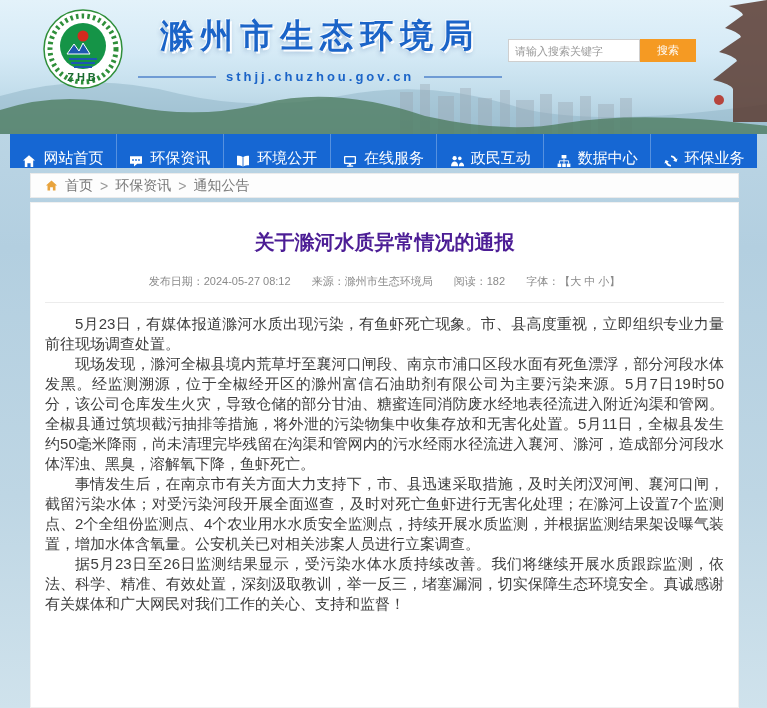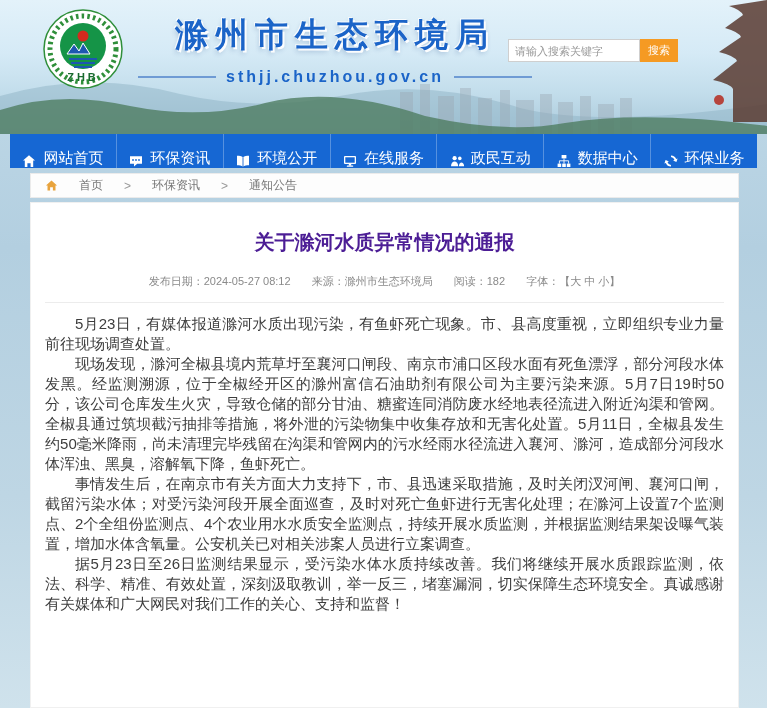--- a/index.html
+++ b/index.html
@@ -13,41 +13,41 @@
   .site-header { position:relative; height:134px;
     background:linear-gradient(180deg,#e3f2fa 0%,#d5eaf6 40%,#c2ddeb 70%,#a9c9da 100%); }
   .header-art { position:absolute; inset:0; pointer-events:none; }
   .brand { position:absolute; left:42px; top:8px; display:flex; align-items:center; gap:14px; }
   .brand-text { display:flex; flex-direction:column; align-items:center; }
   .site-title { font-size:33px; font-weight:bold; color:#1b64c8; letter-spacing:7px;
     text-shadow:2px 2px 0 rgba(255,255,255,.95), -1px -1px 0 rgba(255,255,255,.8),
                 0 3px 5px rgba(40,80,140,.3); white-space:nowrap; }
   .site-url-row { display:flex; align-items:center; gap:10px; margin-top:10px; }
   .url-line { width:78px; height:2px; background:#6f9bd4; }
-  .site-url { font-size:16px; font-weight:bold; color:#1b64c8; letter-spacing:3px; }
+  .site-url { font-size:13px; font-weight:bold; color:#1b64c8; letter-spacing:3px; }
 
   .search-box { position:absolute; left:508px; top:39px; display:flex; align-items:center; }
   .search-input { width:132px; height:23px; border:1px solid #cfcfcf; background:#fff;
     font-size:11px; color:#555; padding:6px 6px; outline:none; }
   .search-input::placeholder { color:#999; }
-  .search-btn { width:38px; height:23px; border:none; background:#f59a23; color:#fff;
+  .search-btn { width:56px; height:23px; border:none; background:#f59a23; color:#fff;
     font-size:11px; cursor:pointer; }
 
   
   .main-nav { position:relative; margin:0 10px; height:34px; background:#1667d3;
     display:flex; }
   .nav-item { flex:1; display:flex; align-items:flex-end; justify-content:center; gap:7px;
     color:#fff; font-size:15px; cursor:pointer; border-left:1px solid rgba(255,255,255,.28); }
   .nav-item:first-child { border-left:none; }
   .nav-item svg { display:block; }
 
   
   .crumb-bar { margin:5px 28px 0 30px; height:25px; background:#fdfdfd;
-    border:1px solid #ebebeb; display:flex; align-items:center; padding:0 14px; gap:21px;
-    font-size:12px; color:#777; }
+    border:1px solid #ebebeb; display:flex; align-items:center; padding:0 14px; gap:7px;
+    font-size:14px; color:#777; }
   .crumb-link { cursor:pointer; color:#777; }
   .crumb-sep { color:#999; }
 
   
   .content-card { margin:4px 28px 0 30px; background:#fff; border:1px solid #f0f0f0;
     min-height:506px; padding:26px 14px 0; }
   .article-title { text-align:center; font-size:20px; font-weight:bold; color:#4c1d95; }
   .article-meta { margin-top:18px; text-align:center; font-size:11px; color:#8a8a8a;
     padding-bottom:13px; border-bottom:1px solid #ececec; }
   .article-meta .seg { margin:0 9px; }

